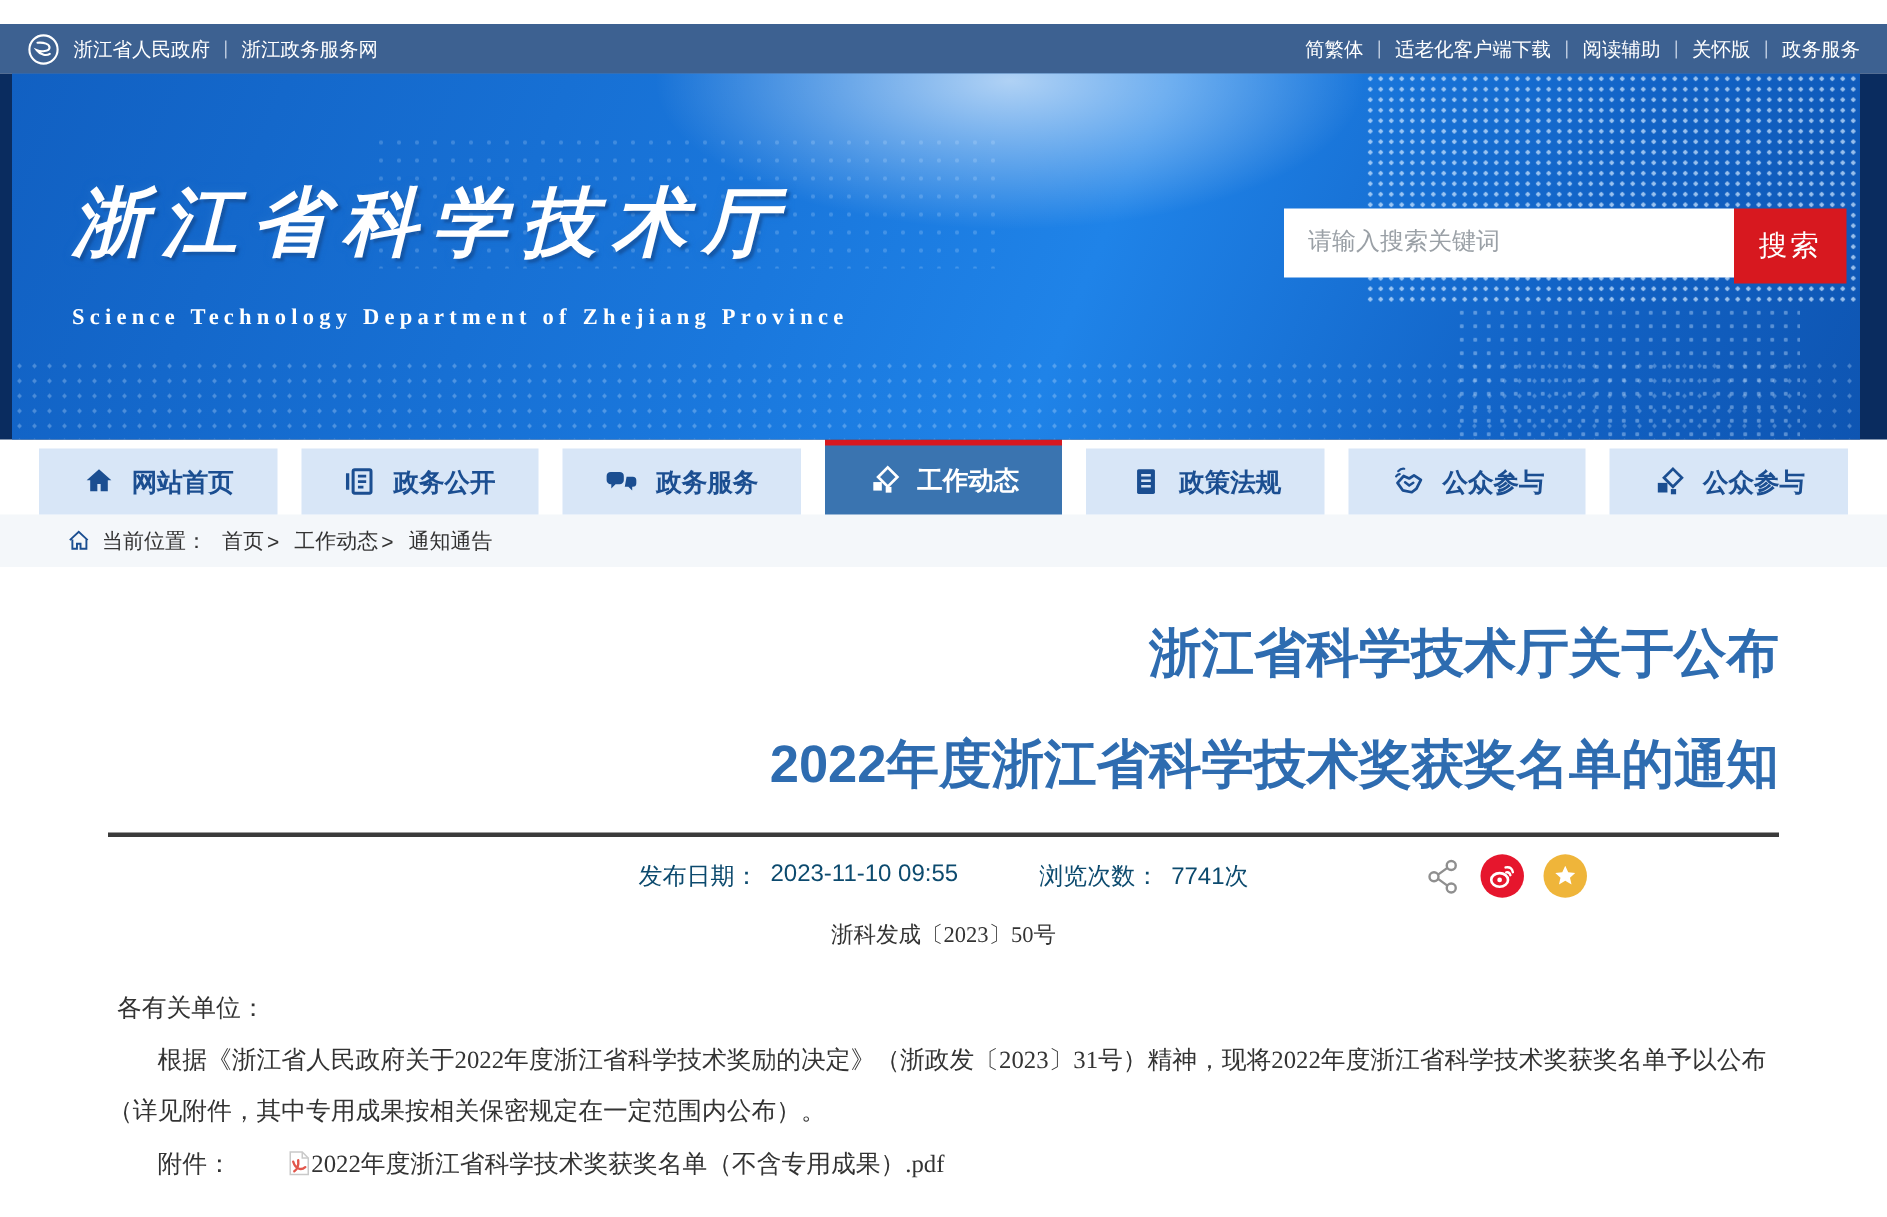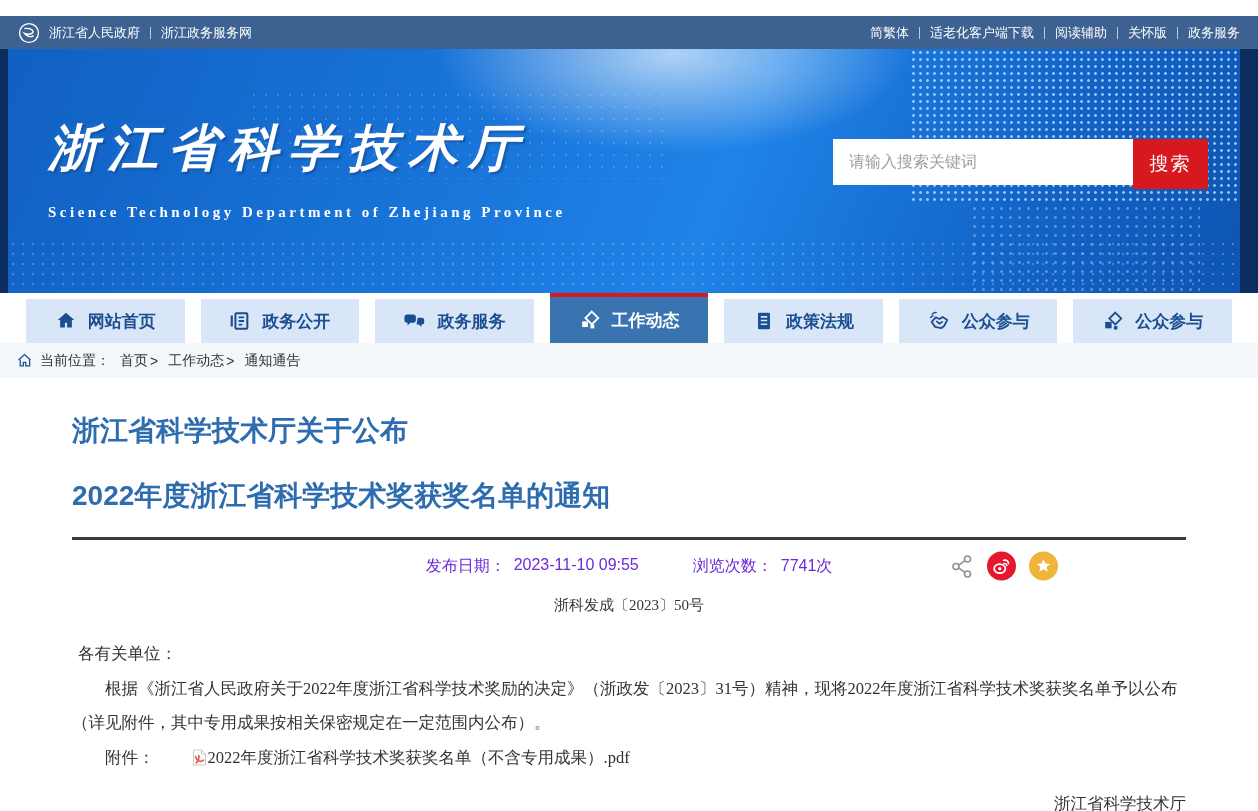--- a/index.html
+++ b/index.html
@@ -28,54 +28,54 @@
   .dots.d3 { left:0; top:190px; width:100%; height:54px; opacity:.35; background-size:10px 10px; }
   .dots.d4 { left:240px; top:40px; width:420px; height:90px; opacity:.25; background-size:12px 12px; }
 
   .brand { position:absolute; left:40px; top:66px; color:#fff; }
   .brand-cn { font-family:"DejaVu Serif","Liberation Serif",serif; font-style:italic; font-weight:bold;
               font-size:50px; letter-spacing:10px; white-space:nowrap;
               text-shadow:0 0 6px rgba(37,115,205,.9), 2px 2px 2px rgba(10,45,100,.55); }
   .brand-en { margin-top:22px; font-family:"Liberation Serif","DejaVu Serif",serif; font-weight:bold;
               font-size:15px; letter-spacing:3.5px; }
 
-  .searchbox { position:absolute; right:32px; top:90px; display:flex; height:46px;border-radius:20px; }
+  .searchbox { position:absolute; right:9px; top:90px; display:flex; height:46px;border-radius:20px; }
   .searchbox input { width:300px; height:46px; border:none; outline:none; padding:0 16px;
                      font-size:16px; color:#333; background:#fff;
                      font-family:"Liberation Sans","DejaVu Sans",sans-serif; }
   .searchbox input::placeholder { color:#9aa0a6; }
   .search-btn { width:75px; height:50px; border:none; background:#d7181f; color:#fff;
                 font-size:19px; cursor:pointer; letter-spacing:2px;
                 font-family:"Liberation Sans","DejaVu Sans",sans-serif; }
 
   
   .nav { width:1206px; margin:0 auto; height:50px; display:flex; gap:16px; background:#fff; }
   .nav-item { flex:1; margin-top:6px; height:44px; background:#d8e6f7; color:#1b4e91;
               display:flex; align-items:center; justify-content:center; gap:11px;
               font-size:17px; font-weight:bold; cursor:pointer; }
   .nav-item .nicon { display:inline-flex; }
   .nav-item.active { margin-top:0; height:50px; background:#3a74b0; color:#fff;
                      border-top:4px solid #d7181f; }
 
   
   .crumbbar { height:35px; background:#f4f7fa; display:flex; align-items:center;
-              padding-left:16px; font-size:14px; color:#333; }
+              padding-left:44px; font-size:14px; color:#333; }
   .crumbbar .bc-home { display:inline-flex; margin-right:7px; }
   .crumb-link { color:#333; cursor:pointer; margin-left:10px; }
   .crumb-sep { color:#333; margin-left:2px; }
 
   
   .content { padding:0 72px; }
-  .art-title { text-align:left; color:#2e6cb0; font-size:28px; font-weight:600; }
+  .art-title { text-align:right; color:#2e6cb0; font-size:35px; font-weight:600; }
   .art-title.l1 { margin-top:34px; }
   .art-title.l2 { margin-top:27px; }
   .title-rule { margin-top:22px; border-bottom:3px solid #3b3b3b; }
 
   .meta-row { position:relative; height:52px; display:flex; align-items:center;
-              justify-content:center; gap:54px; font-size:16px; color:#6d28d9; }
+              justify-content:center; gap:54px; font-size:16px; color:#0c4a6e; }
   .meta-item { display:flex; gap:8px; }
   .share-icons { position:absolute; right:128px; top:50%; transform:translateY(-50%);
                  display:flex; align-items:center; gap:13px; }
   .circle-ic { width:29px; height:29px; border-radius:50%; display:flex;
                align-items:center; justify-content:center; cursor:pointer; }
   .ic-weibo { background:#e6162d; }
   .ic-qzone { background:#efb53a; }
   .ic-share { display:inline-flex; cursor:pointer; }
 
   .doc-number { text-align:center; font-size:15px; color:#333; margin-top:4px;

